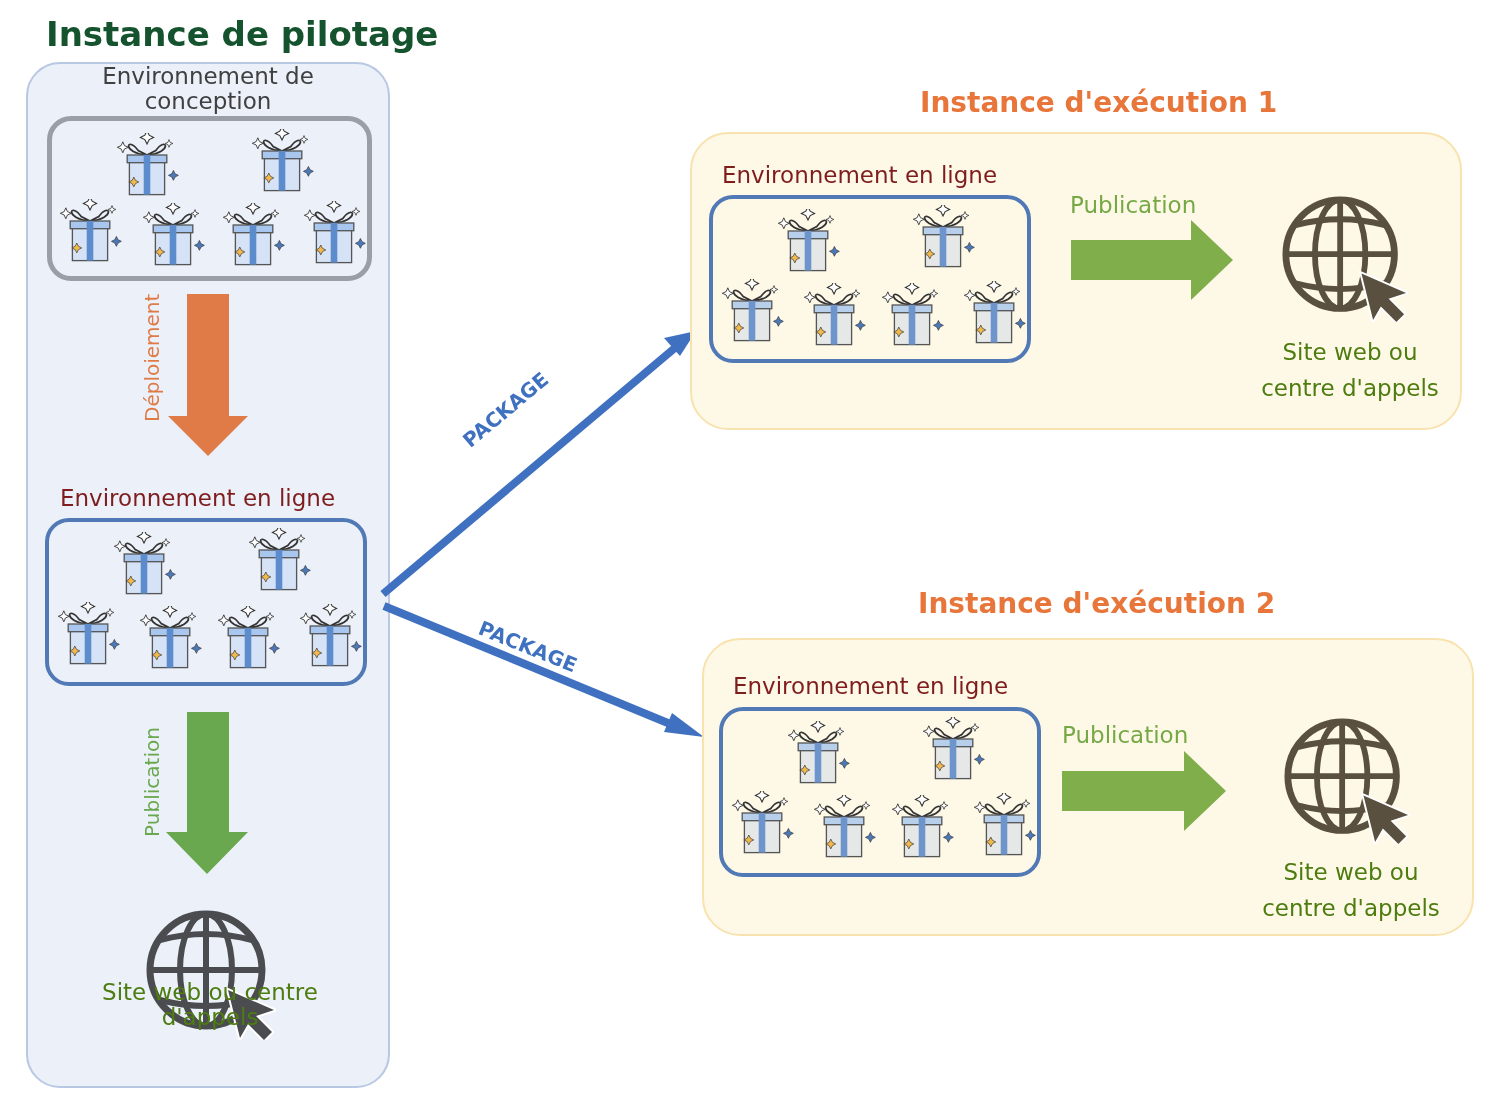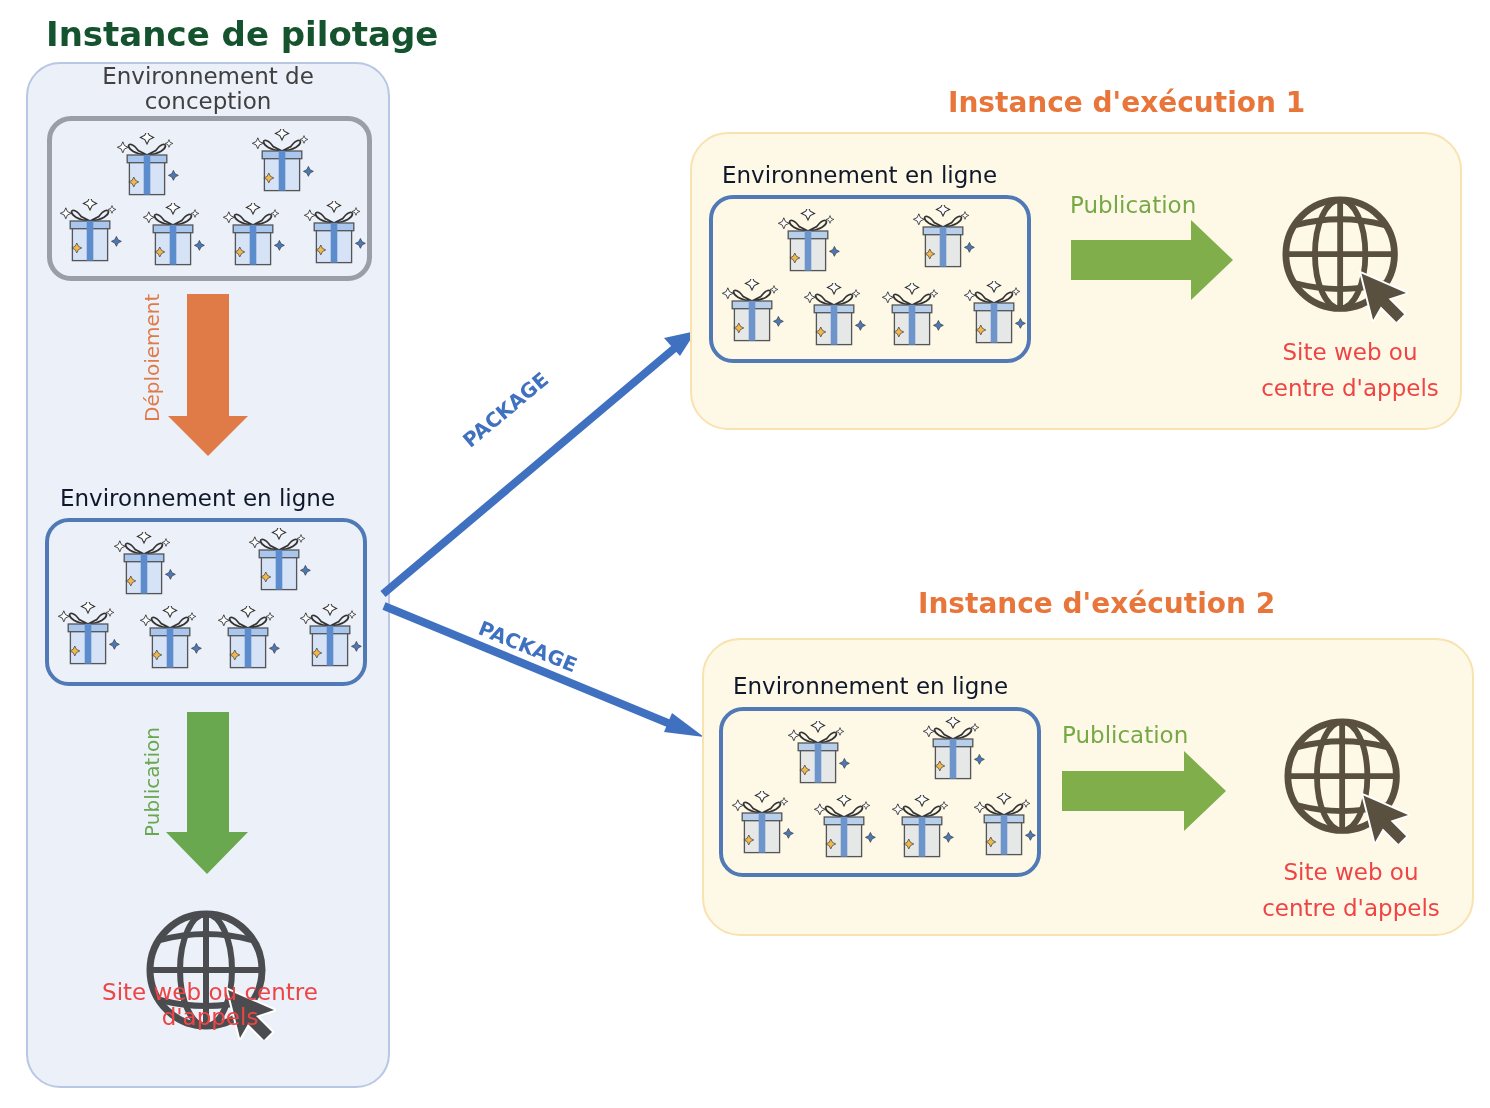--- a/index.html
+++ b/index.html
@@ -6,23 +6,23 @@
   body { width:1490px; height:1108px; position:relative; overflow:hidden; font-family:"DejaVu Sans", sans-serif; }
   .abs { position:absolute; }
   .title-blue { color:#14532d; font-weight:bold; font-size:34px; }
   .title-orange { color:#e8763a; font-weight:bold; font-size:28px; }
   .panel-left { left:26px; top:62px; width:364px; height:1026px; background:#ebf0f9; border:2px solid #b8c8e2; border-radius:34px; box-sizing:border-box; }
   .panel-yellow { background:#fef8e7; border:2px solid #f8e3b0; border-radius:38px; box-sizing:border-box; }
   .env-box { border-radius:24px; box-sizing:border-box; background:transparent; }
   .env-gray { border:5px solid #9a9ea6; }
   .env-blue { border:4px solid #5079b6; }
   .label-gray { color:#404040; font-size:23px; text-align:center; line-height:25px; }
-  .label-blue { color:#0f172a; font-size:23px; }
+  .label-blue { color:#7f1d1d; font-size:23px; }
   .label-green { color:#76a945; font-size:23px; }
-  .label-dark { color:#ef4444; font-size:23px; text-align:center; line-height:36px; }
+  .label-dark { color:#4d7c0f; font-size:23px; text-align:center; line-height:36px; }
   .vert { transform:rotate(-90deg); transform-origin:center center; white-space:nowrap; font-size:20px; }
   svg { overflow:visible; }
 </style>
 </head>
 <body>
 
 <svg width="0" height="0" style="position:absolute">
   <defs>
     <symbol id="gift-blue" viewBox="0 0 60 60">
       <path d="M22 16 C12 2, 6 18, 30 20 C54 18, 48 2, 38 16 L30 20 Z" fill="none" stroke="#333" stroke-width="1.6"></path>
@@ -123,21 +123,21 @@
 
 <svg class="abs" style="left:0; top:0;" width="1490" height="1108">
   <line x1="383" y1="594" x2="676" y2="347" stroke="#3f71c0" stroke-width="8"></line>
   <polygon points="696,331 664,338 680,356" fill="#3f71c0"></polygon>
   <line x1="384" y1="606" x2="680" y2="728" stroke="#3f71c0" stroke-width="8"></line>
   <polygon points="704,737 672,713 664,732" fill="#3f71c0"></polygon>
 </svg>
 <div class="abs" style="left:458px; top:434px; color:#3f71c0; font-weight:bold; font-size:20px; transform:rotate(-40deg); transform-origin:left top;">PACKAGE</div>
 <div class="abs" style="left:484px; top:616px; color:#3f71c0; font-weight:bold; font-size:20px; transform:rotate(22deg); transform-origin:left top;">PACKAGE</div>
 
-<div class="abs title-orange" style="left:920px; top:86px;margin-left:28px;">Instance d'exécution 1</div>
+<div class="abs title-orange" style="left:920px; top:86px;">Instance d'exécution 1</div>
 <div class="abs panel-yellow" style="left:690px; top:132px; width:772px; height:298px;"></div>
 <div class="abs label-blue" style="left:722px; top:162px;">Environnement en ligne</div>
 <div class="abs env-box env-blue" style="left:709px; top:195px; width:322px; height:168px;">
   <svg class="abs" style="left:62px; top:10px;" width="66" height="66">
       <use href="#gift-gray"></use>
     </svg>
   <svg class="abs" style="left:197px; top:6px;" width="66" height="66">
       <use href="#gift-gray"></use>
     </svg>
   <svg class="abs" style="left:6px; top:80px;" width="66" height="66">

